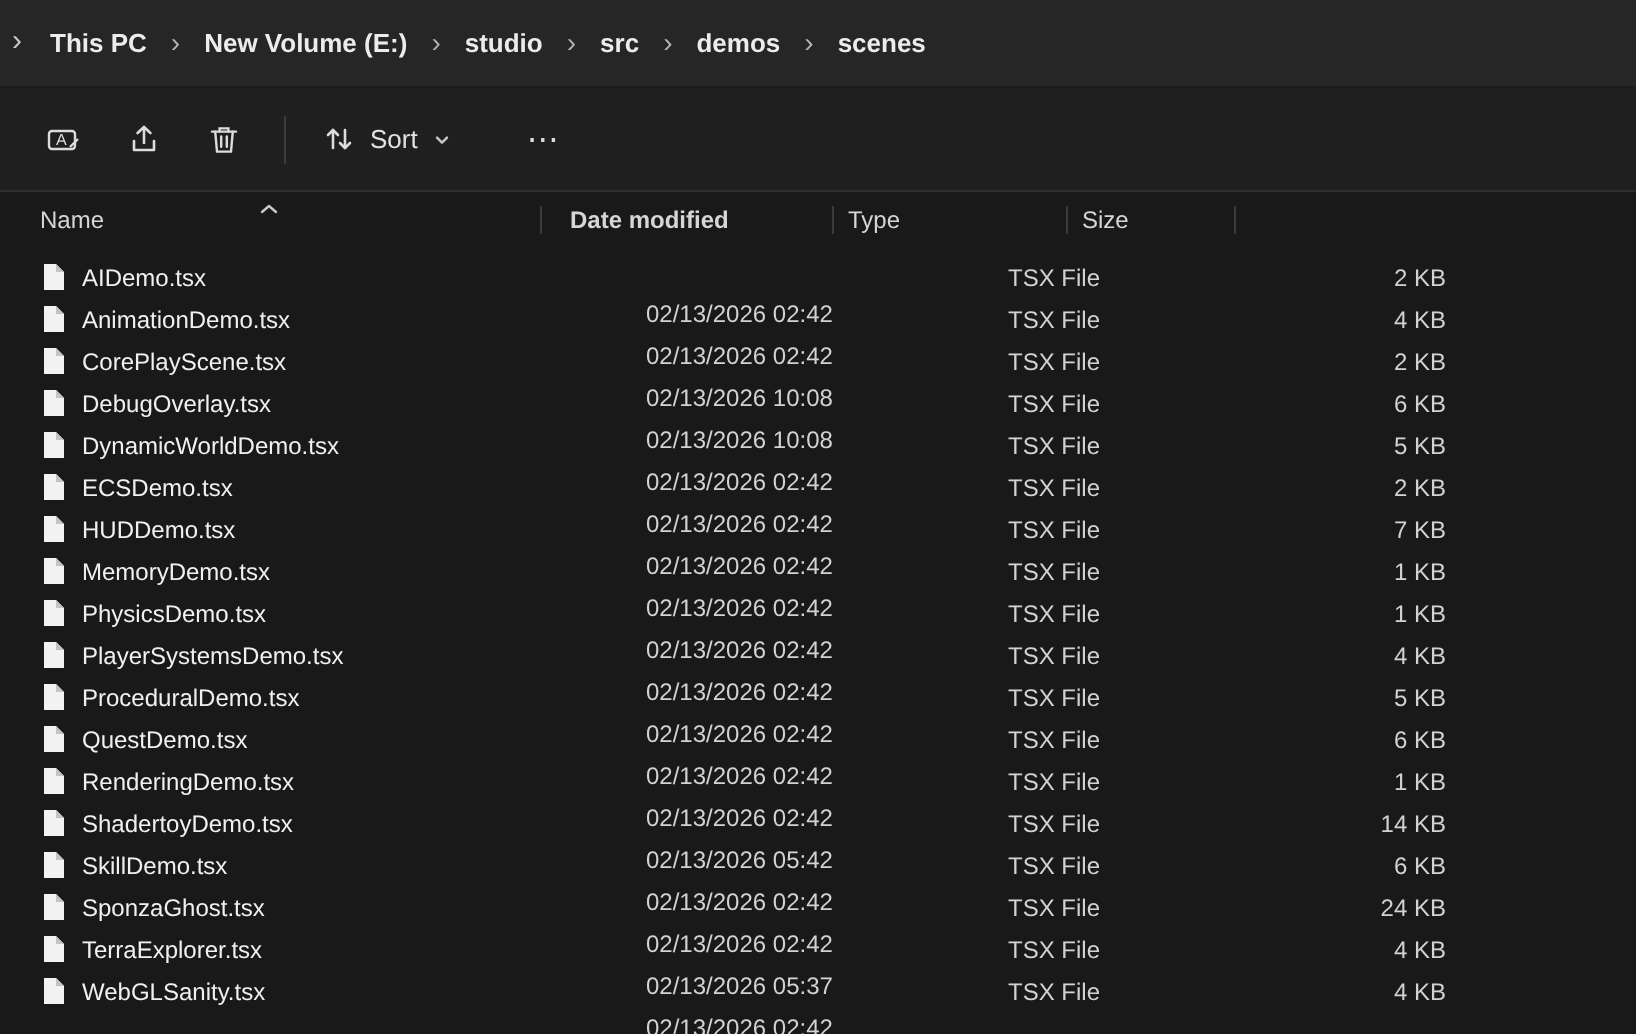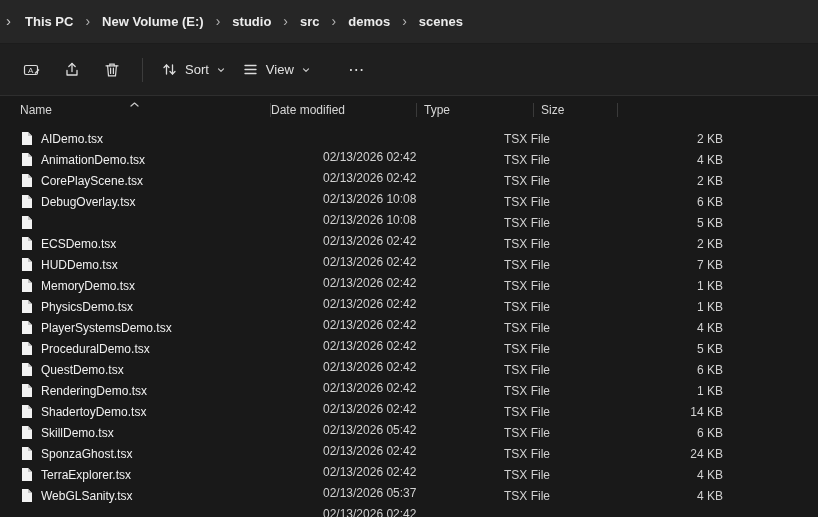--- a/index.html
+++ b/index.html
@@ -65,21 +65,21 @@
     align-items:center;
     height:28px;
     color:#d6d6d6;
   }
   .hcol { height:100%; display:flex; align-items:center; cursor:default; }
   .hsep { position:absolute; top:7px; width:1px; height:14px; background:#3a3a3a; }
   .sort-caret { position:absolute; top:1px; left:129px; color:#c8c8c8; }
 
   
   .w-name { width:270px; padding-left:20px; }
-  .w-date { width:146px; padding-left:1px; }
+  .w-date { width:146px; padding-left:15px;font-weight:bold; }
   .w-type { width:117px; padding-left:8px; }
   .w-size { width:84px;  padding-left:8px; }
 
   
   .file-list { padding-top:4px; }
   .file-row { display:flex; align-items:center; height:21px; cursor:default;gap:40px; }
   .cell { white-space:nowrap; overflow:hidden; }
   .cell.name {
     width:270px; padding-left:20px;
     display:flex; align-items:center; gap:8px;
@@ -155,35 +155,20 @@
       </svg>
     </span>
     <span class="tool-label">Sort</span>
     <span>
       <svg width="10" height="10" viewBox="0 0 10 10" fill="none" stroke="#c8c8c8" stroke-width="1.2" stroke-linecap="round" stroke-linejoin="round">
         <path d="M2.5 3.8L5 6.3l2.5-2.5"></path>
       </svg>
     </span>
   </div>
 
-  <div class="tool-btn">
-    <span>
-      <svg width="17" height="17" viewBox="0 0 17 17" fill="none" stroke="#dcdcdc" stroke-width="1.3" stroke-linecap="round">
-        <path d="M3 4.5h11"></path>
-        <path d="M3 8.5h11"></path>
-        <path d="M3 12.5h11"></path>
-      </svg>
-    </span>
-    <span class="tool-label">View</span>
-    <span>
-      <svg width="10" height="10" viewBox="0 0 10 10" fill="none" stroke="#c8c8c8" stroke-width="1.2" stroke-linecap="round" stroke-linejoin="round">
-        <path d="M2.5 3.8L5 6.3l2.5-2.5"></path>
-      </svg>
-    </span>
-  </div>
 
   <div class="tool-btn more-btn">
     <span>⋯</span>
   </div>
 </div>
 
 <div class="header-row">
   <span class="sort-caret">
     <svg width="11" height="7" viewBox="0 0 11 7" fill="none" stroke="#c8c8c8" stroke-width="1.2" stroke-linecap="round" stroke-linejoin="round">
       <path d="M2 5L5.5 2L9 5"></path>
@@ -257,20 +242,21 @@
       <span class="cell size">6 KB</span>
     </div>
     <div class="file-row">
       <span class="cell name">
         <span class="ficon">
           <svg width="13" height="15" viewBox="0 0 13 15">
             <path d="M2 1h6l4 4v9H2z" fill="#f2f2f2"></path>
             <path d="M8 1l4 4H8z" fill="#c4c4c4"></path>
           </svg>
         </span>
+        <span>DynamicWorldDemo.tsx</span>
       </span>
       <span class="cell date">02/13/2026 02:42</span>
       <span class="cell type">TSX File</span>
       <span class="cell size">5 KB</span>
     </div>
     <div class="file-row">
       <span class="cell name">
         <span class="ficon">
           <svg width="13" height="15" viewBox="0 0 13 15">
             <path d="M2 1h6l4 4v9H2z" fill="#f2f2f2"></path>

